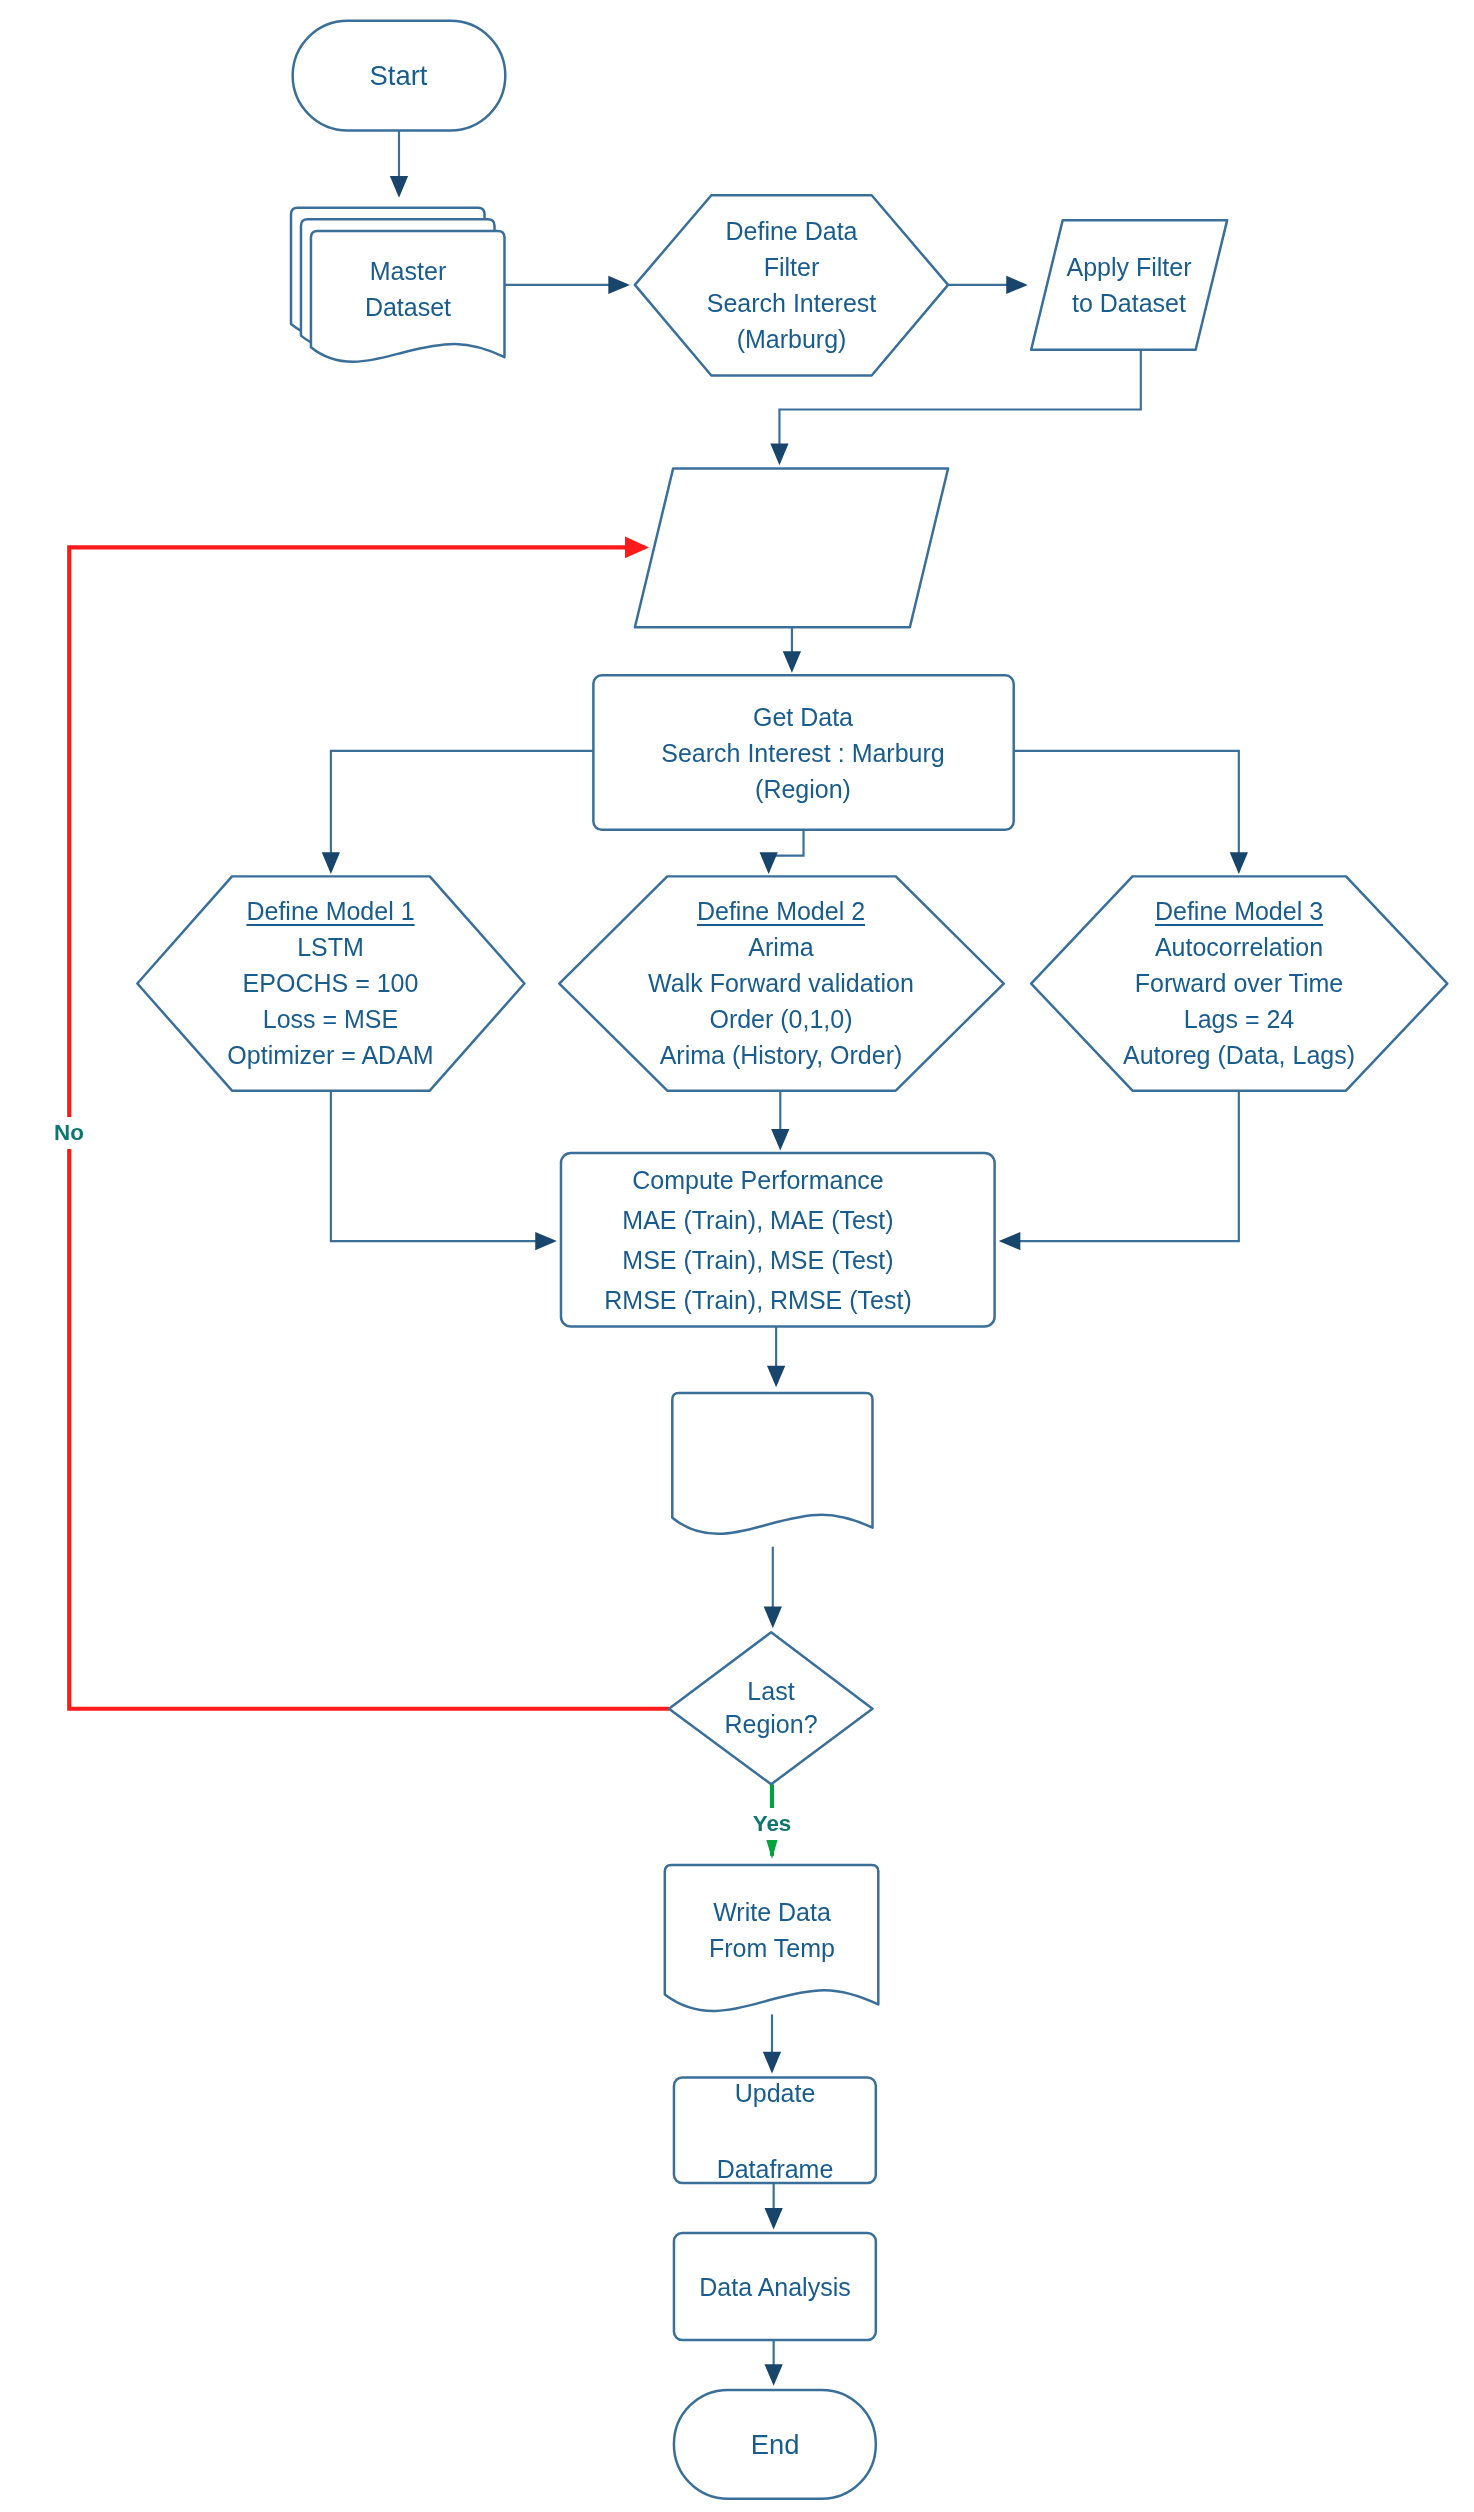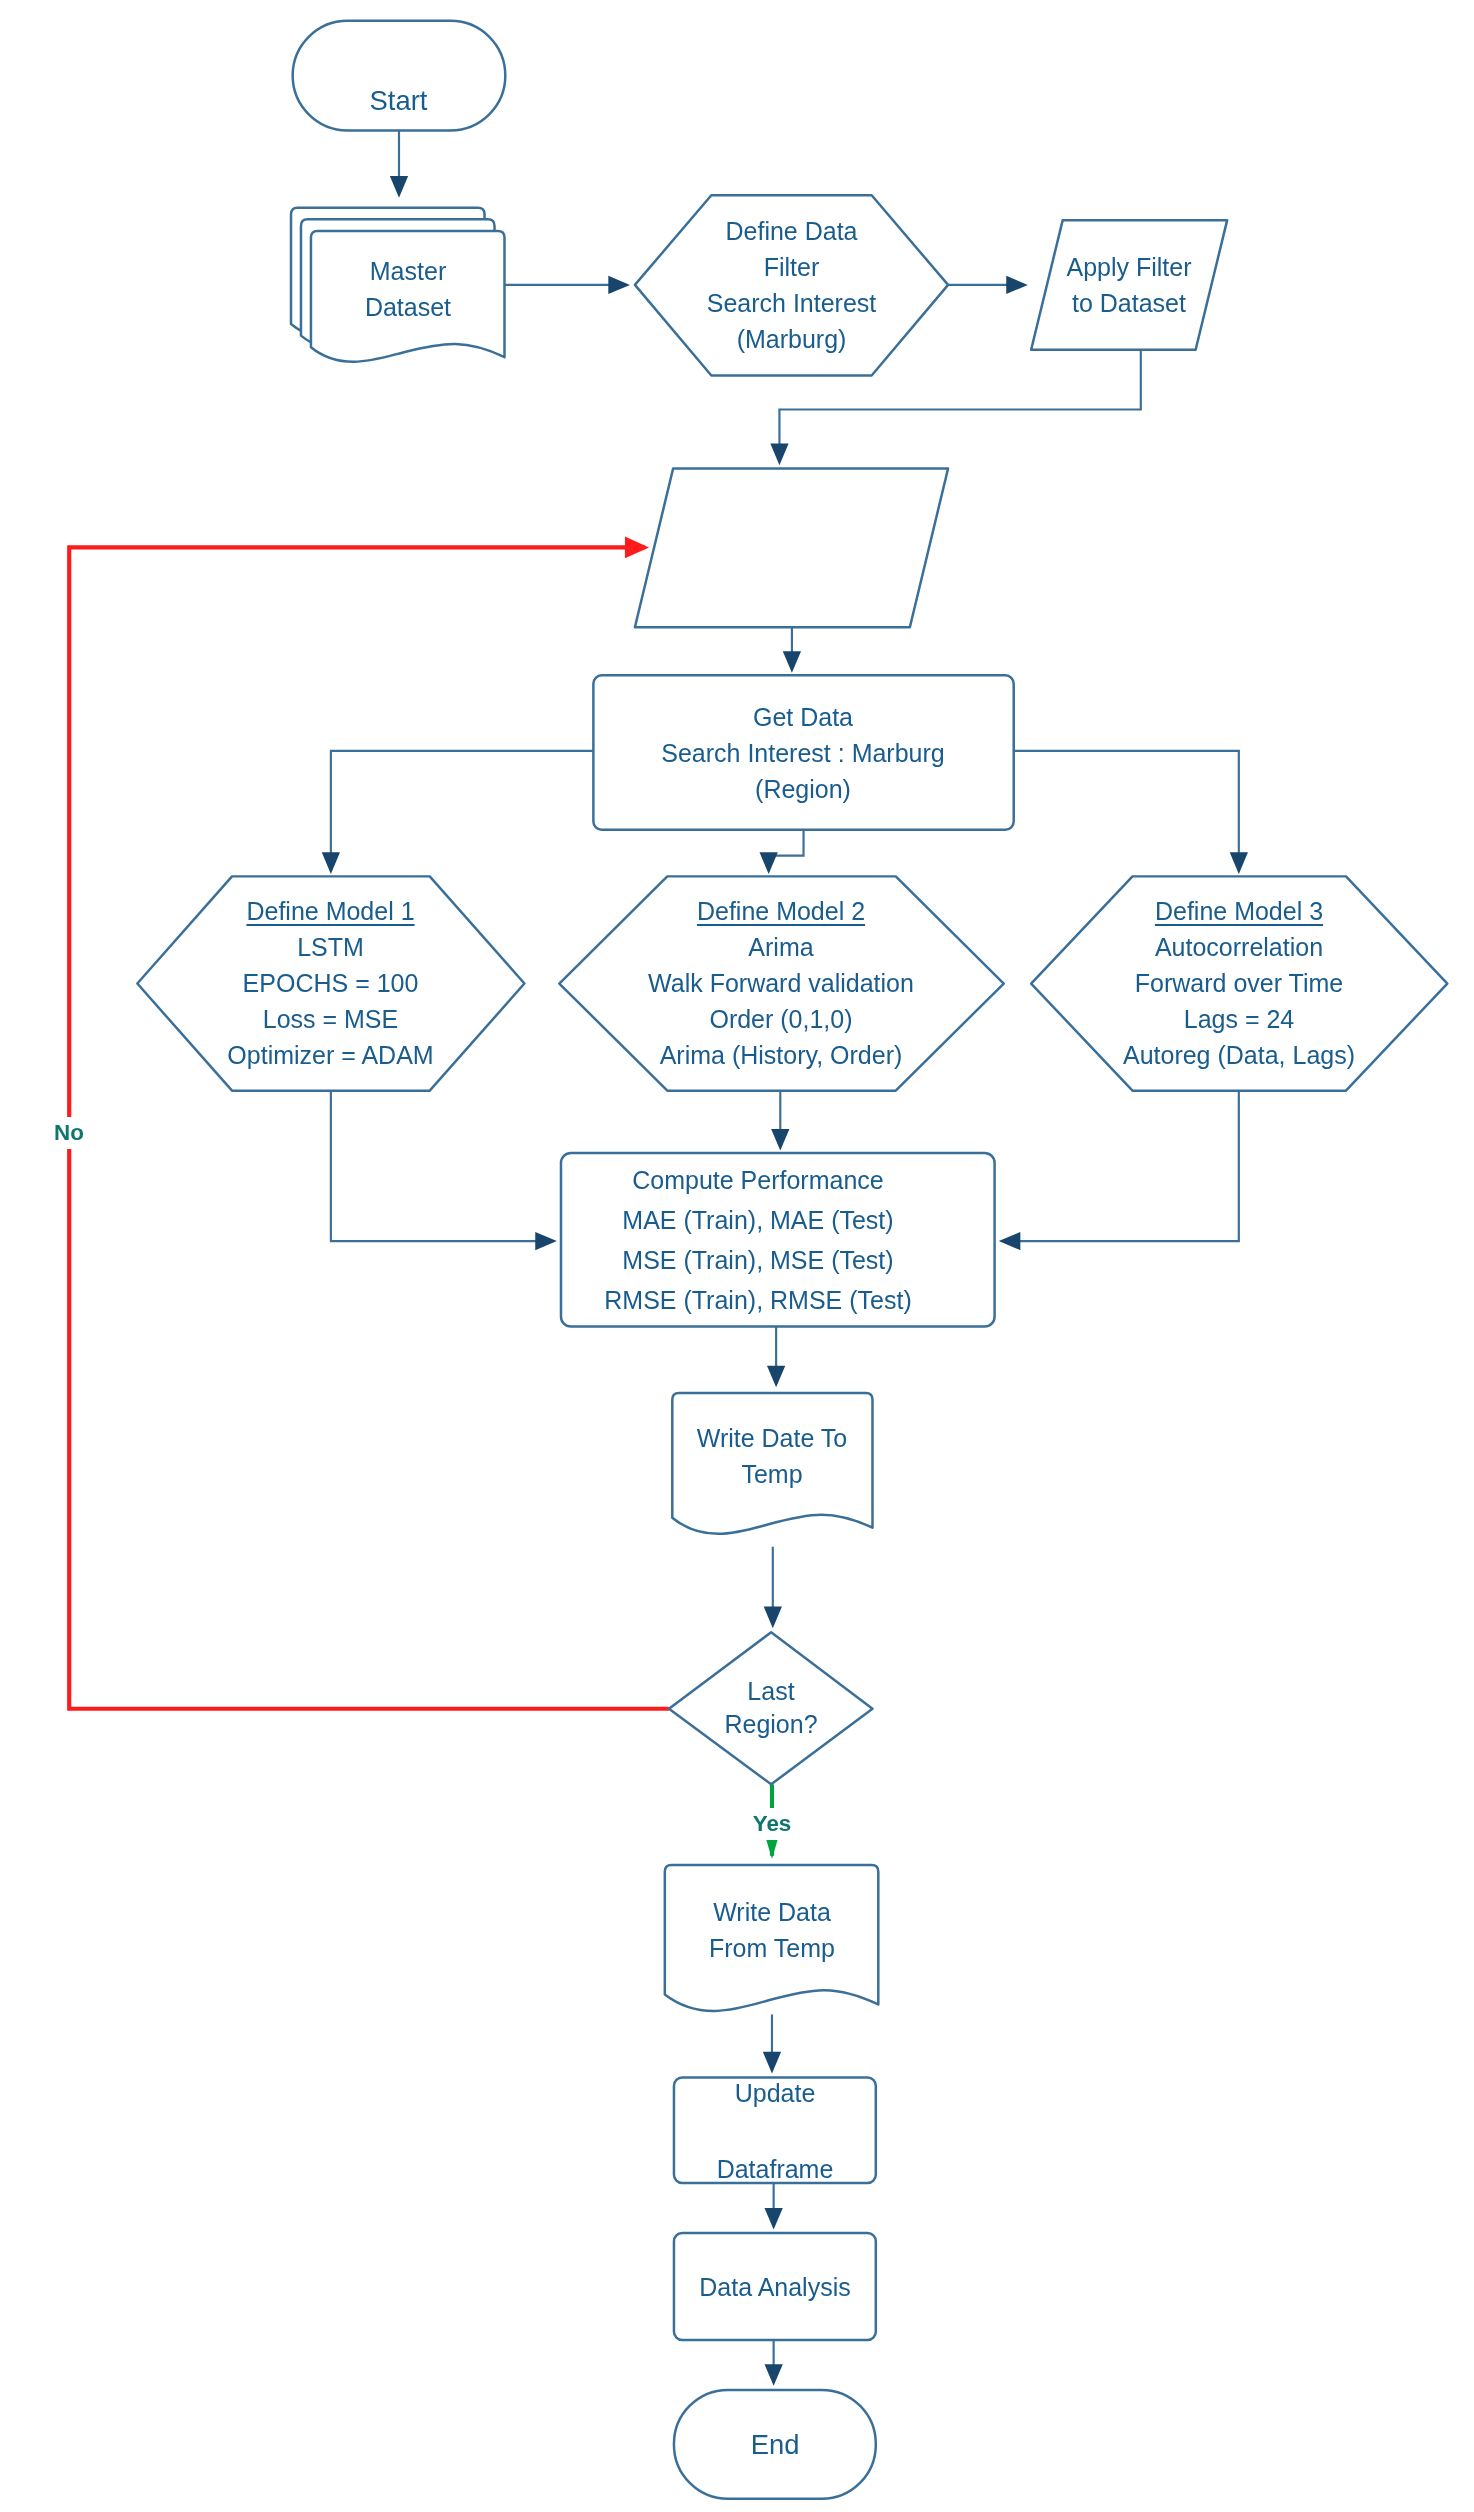--- a/index.html
+++ b/index.html
@@ -87,21 +87,21 @@
       <path d="M928,1965 L1050,2057 L928,2148 L805,2057 Z"></path>
 
       <path d="M808,2245 H1049 Q1057,2245 1057,2253 V2413 C1006,2389 979,2393 925,2408 C889,2418 843,2434 800,2401 V2253 Q800,2245 808,2245 Z"></path>
 
       <rect x="811" y="2501" width="243" height="127" rx="10"></rect>
       <rect x="811" y="2688" width="243" height="129" rx="10"></rect>
       <rect x="811" y="2877" width="243" height="131" rx="65"></rect>
     </g>
   </svg>
 
-  <div class="node-label big" style="left:292px;top:21px;width:213px;height:110px;margin-top:25px;">Start</div>
+  <div class="node-label big" style="left:292px;top:21px;width:213px;height:110px;">Start</div>
 
   <div class="node-label" style="left:311px;top:231px;width:194px;height:116px;">
       <div class="tline">Master</div>
       <div class="tline">Dataset</div>
     </div>
 
   <div class="node-label" style="left:635px;top:195px;width:313px;height:180px;">
       <div class="tline">Define Data</div>
       <div class="tline">Filter</div>
       <div class="tline">Search Interest</div>
@@ -144,24 +144,20 @@
       <div class="tline">Autoreg (Data, Lags)</div>
     </div>
 
   <div class="node-label" style="left:541px;top:1153px;width:434px;height:174px;line-height:40px;">
       <div class="tline">Compute Performance</div>
       <div class="tline">MAE (Train), MAE (Test)</div>
       <div class="tline">MSE (Train), MSE (Test)</div>
       <div class="tline">RMSE (Train), RMSE (Test)</div>
     </div>
 
-  <div class="node-label" style="left:672px;top:1393px;width:200px;height:125px;">
-      <div class="tline">Write Date To</div>
-      <div class="tline">Temp</div>
-    </div>
 
   <div class="node-label" style="left:669px;top:1632px;width:204px;height:152px;line-height:33px;">
       <div class="tline">Last</div>
       <div class="tline">Region?</div>
     </div>
 
   <div class="node-label" style="left:665px;top:1865px;width:214px;height:129px;">
       <div class="tline">Write Data</div>
       <div class="tline">From Temp</div>
     </div>

